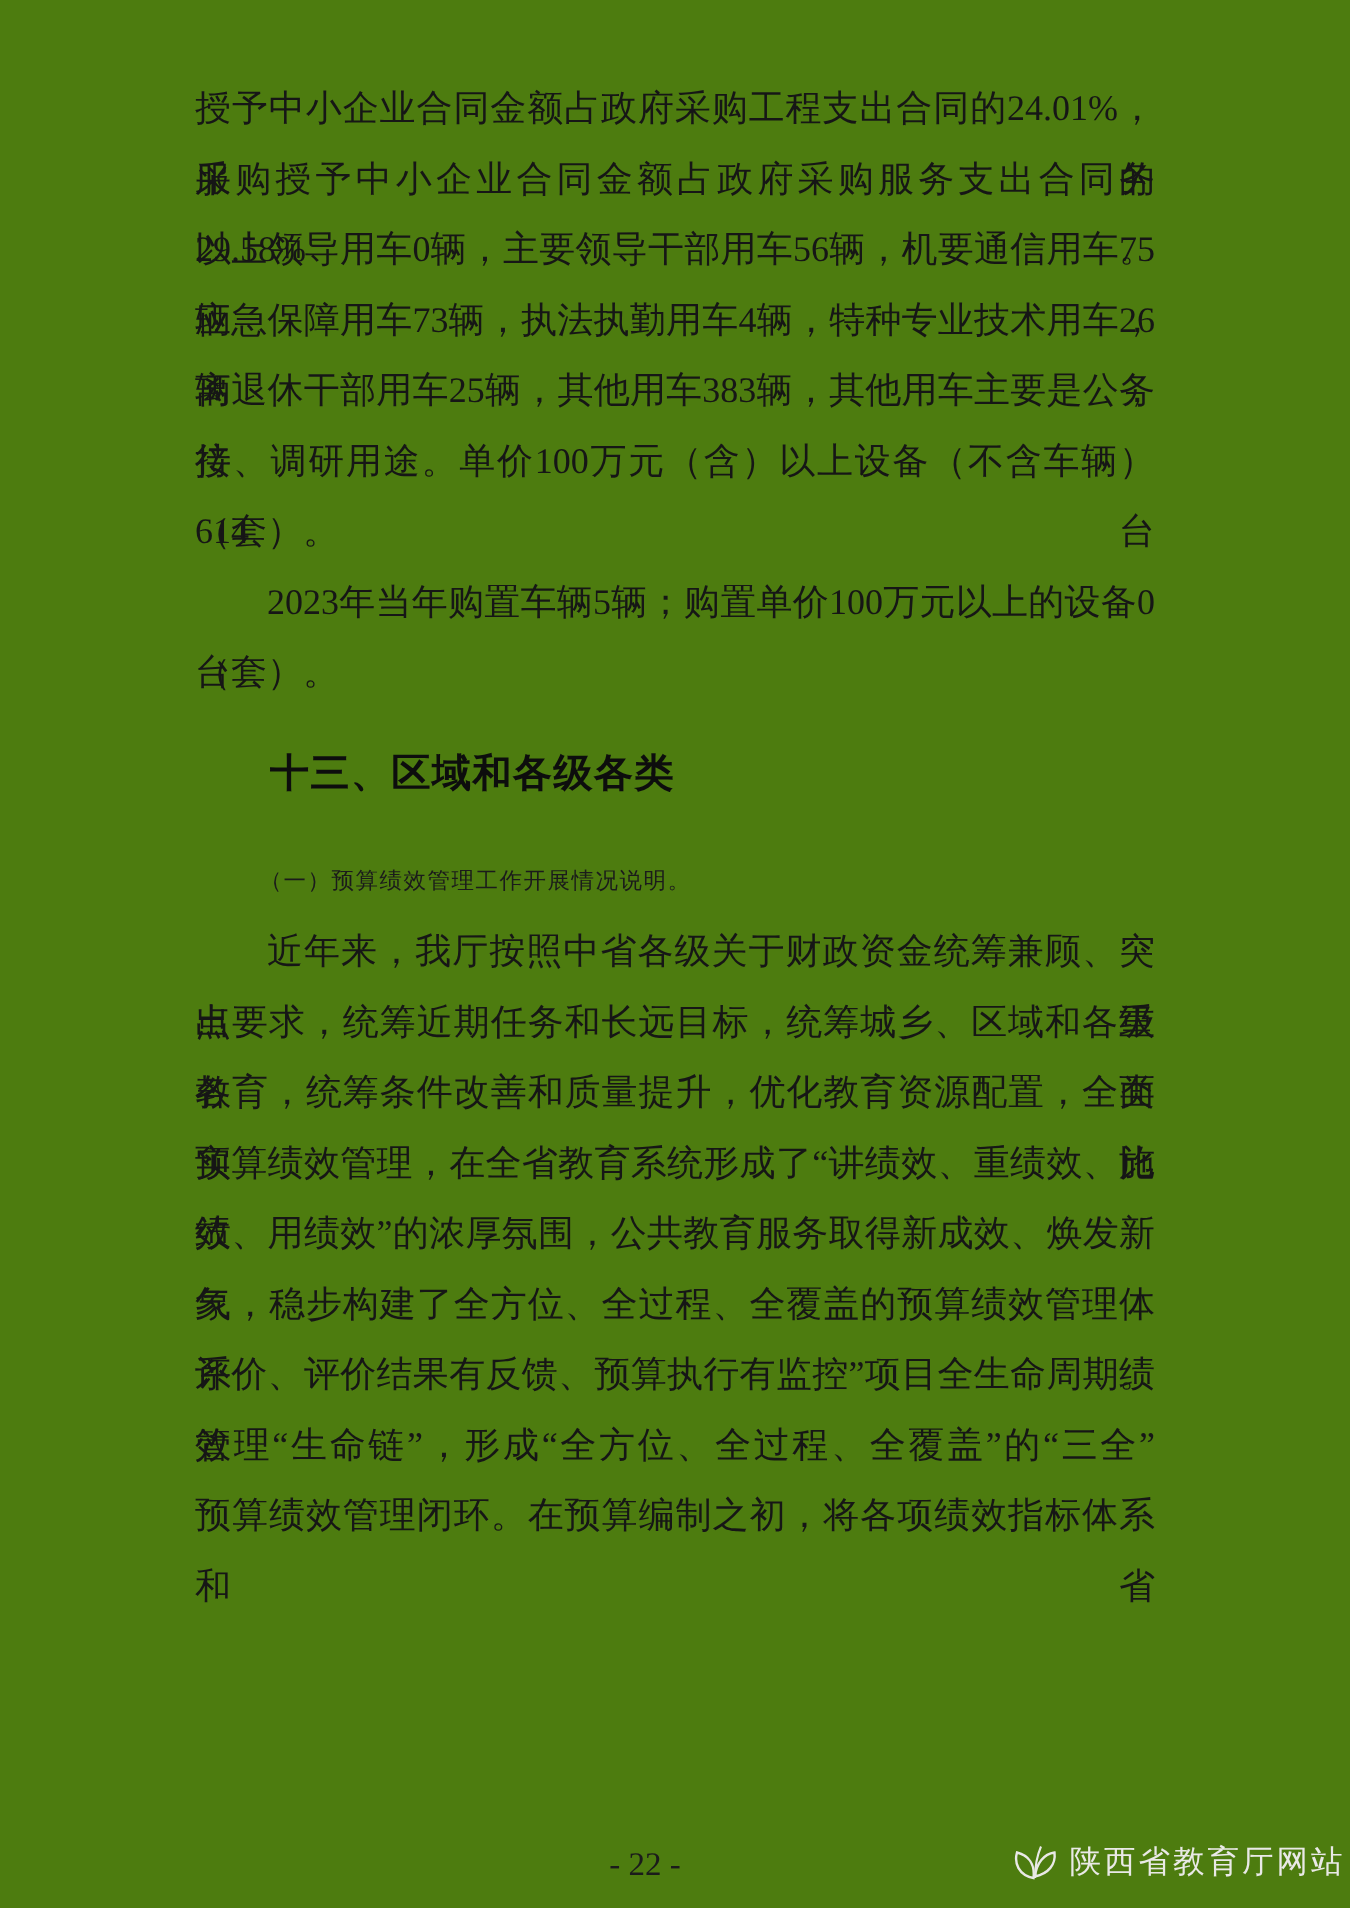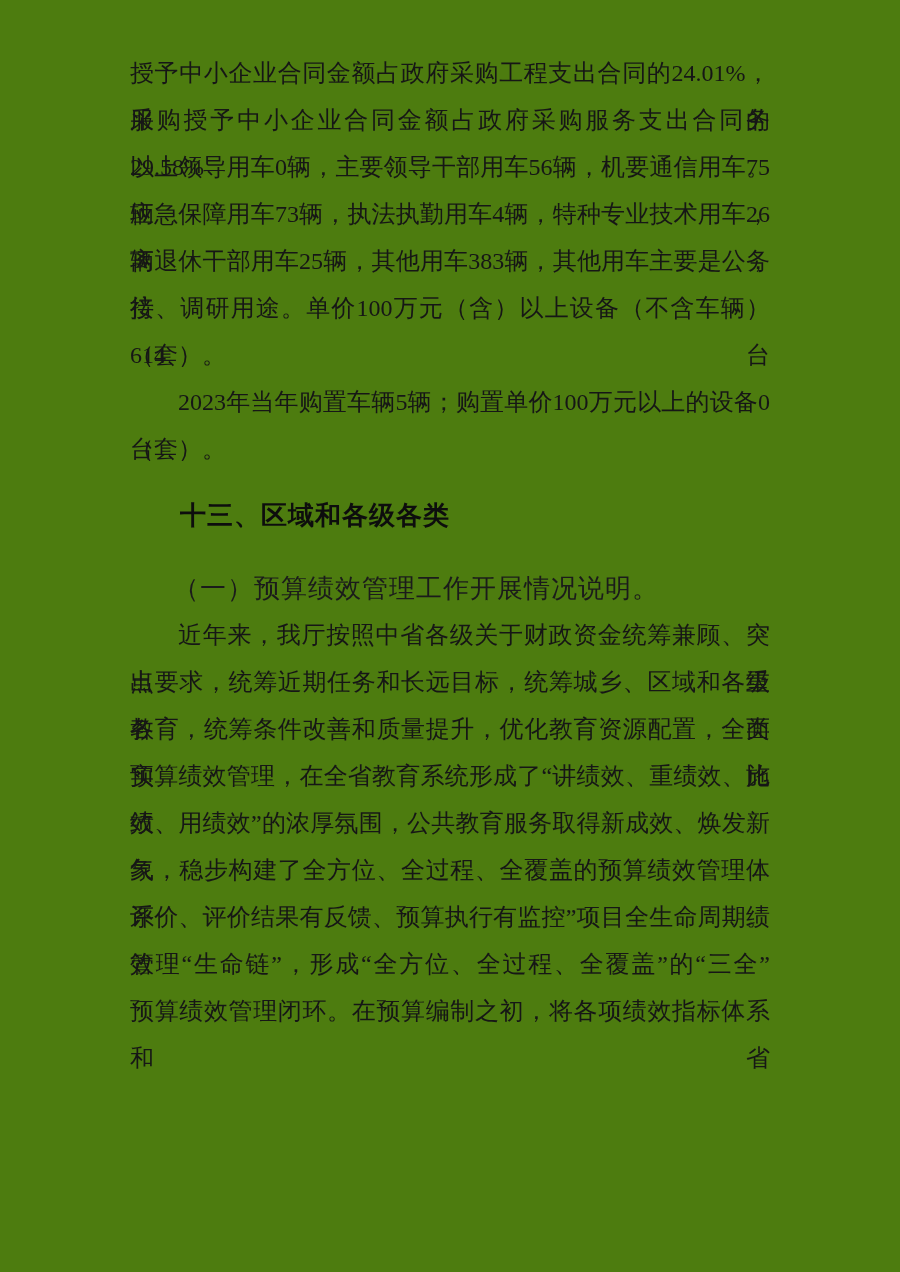--- a/index.html
+++ b/index.html
@@ -38,21 +38,21 @@
     height:40px;
     margin-top:22px;
     margin-bottom:30px;
     padding-left:50px;
     letter-spacing:1px;
     color:#0d0d0d;
     white-space:nowrap;
   }
   .sub{
     font-family:"Liberation Serif","DejaVu Serif",serif;
-    font-size:26px;
+    font-size:15px;
     line-height:47px;
     height:47px;
     margin-top:14px;
     padding-left:43px;
     letter-spacing:1px;
     color:#1b1b1b;
     white-space:nowrap;
   }
   .footer{
     position:absolute;
@@ -100,15 +100,26 @@
   <div class="line just indent">近年来，我厅按照中省各级关于财政资金统筹兼顾、突出重</div>
   <div class="line just">点要求，统筹近期任务和长远目标，统筹城乡、区域和各级各类</div>
   <div class="line just">教育，统筹条件改善和质量提升，优化教育资源配置，全面实施</div>
   <div class="line just">预算绩效管理，在全省教育系统形成了“讲绩效、重绩效、比绩</div>
   <div class="line just">效、用绩效”的浓厚氛围，公共教育服务取得新成效、焕发新气</div>
   <div class="line just">象，稳步构建了全方位、全过程、全覆盖的预算绩效管理体系。</div>
   <div class="line just">评价、评价结果有反馈、预算执行有监控”项目全生命周期绩效</div>
   <div class="line just">管理“生命链”，形成“全方位、全过程、全覆盖”的“三全”</div>
   <div class="line just">预算绩效管理闭环。在预算编制之初，将各项绩效指标体系和省</div>
 
+  <div class="footer">- 22 -</div>
 
+  <div class="watermark">
+    <span>
+      <svg width="38" height="38" viewBox="0 0 38 38">
+        <path d="M18 30 C8 28 5 20 7 13 C15 15 19 21 18 30 Z" fill="none" stroke="#e9e9e6" stroke-width="1.6"></path>
+        <path d="M19 29 C20 20 25 14 32 13 C33 21 28 27 19 29 Z" fill="none" stroke="#e9e9e6" stroke-width="1.6"></path>
+        <path d="M19 30 C19 24 20 16 23 9" fill="none" stroke="#e9e9e6" stroke-width="1.4"></path>
+      </svg>
+    </span>
+    <span>陕西省教育厅网站</span>
+  </div>
 
 </div>
 
 </body></html>

